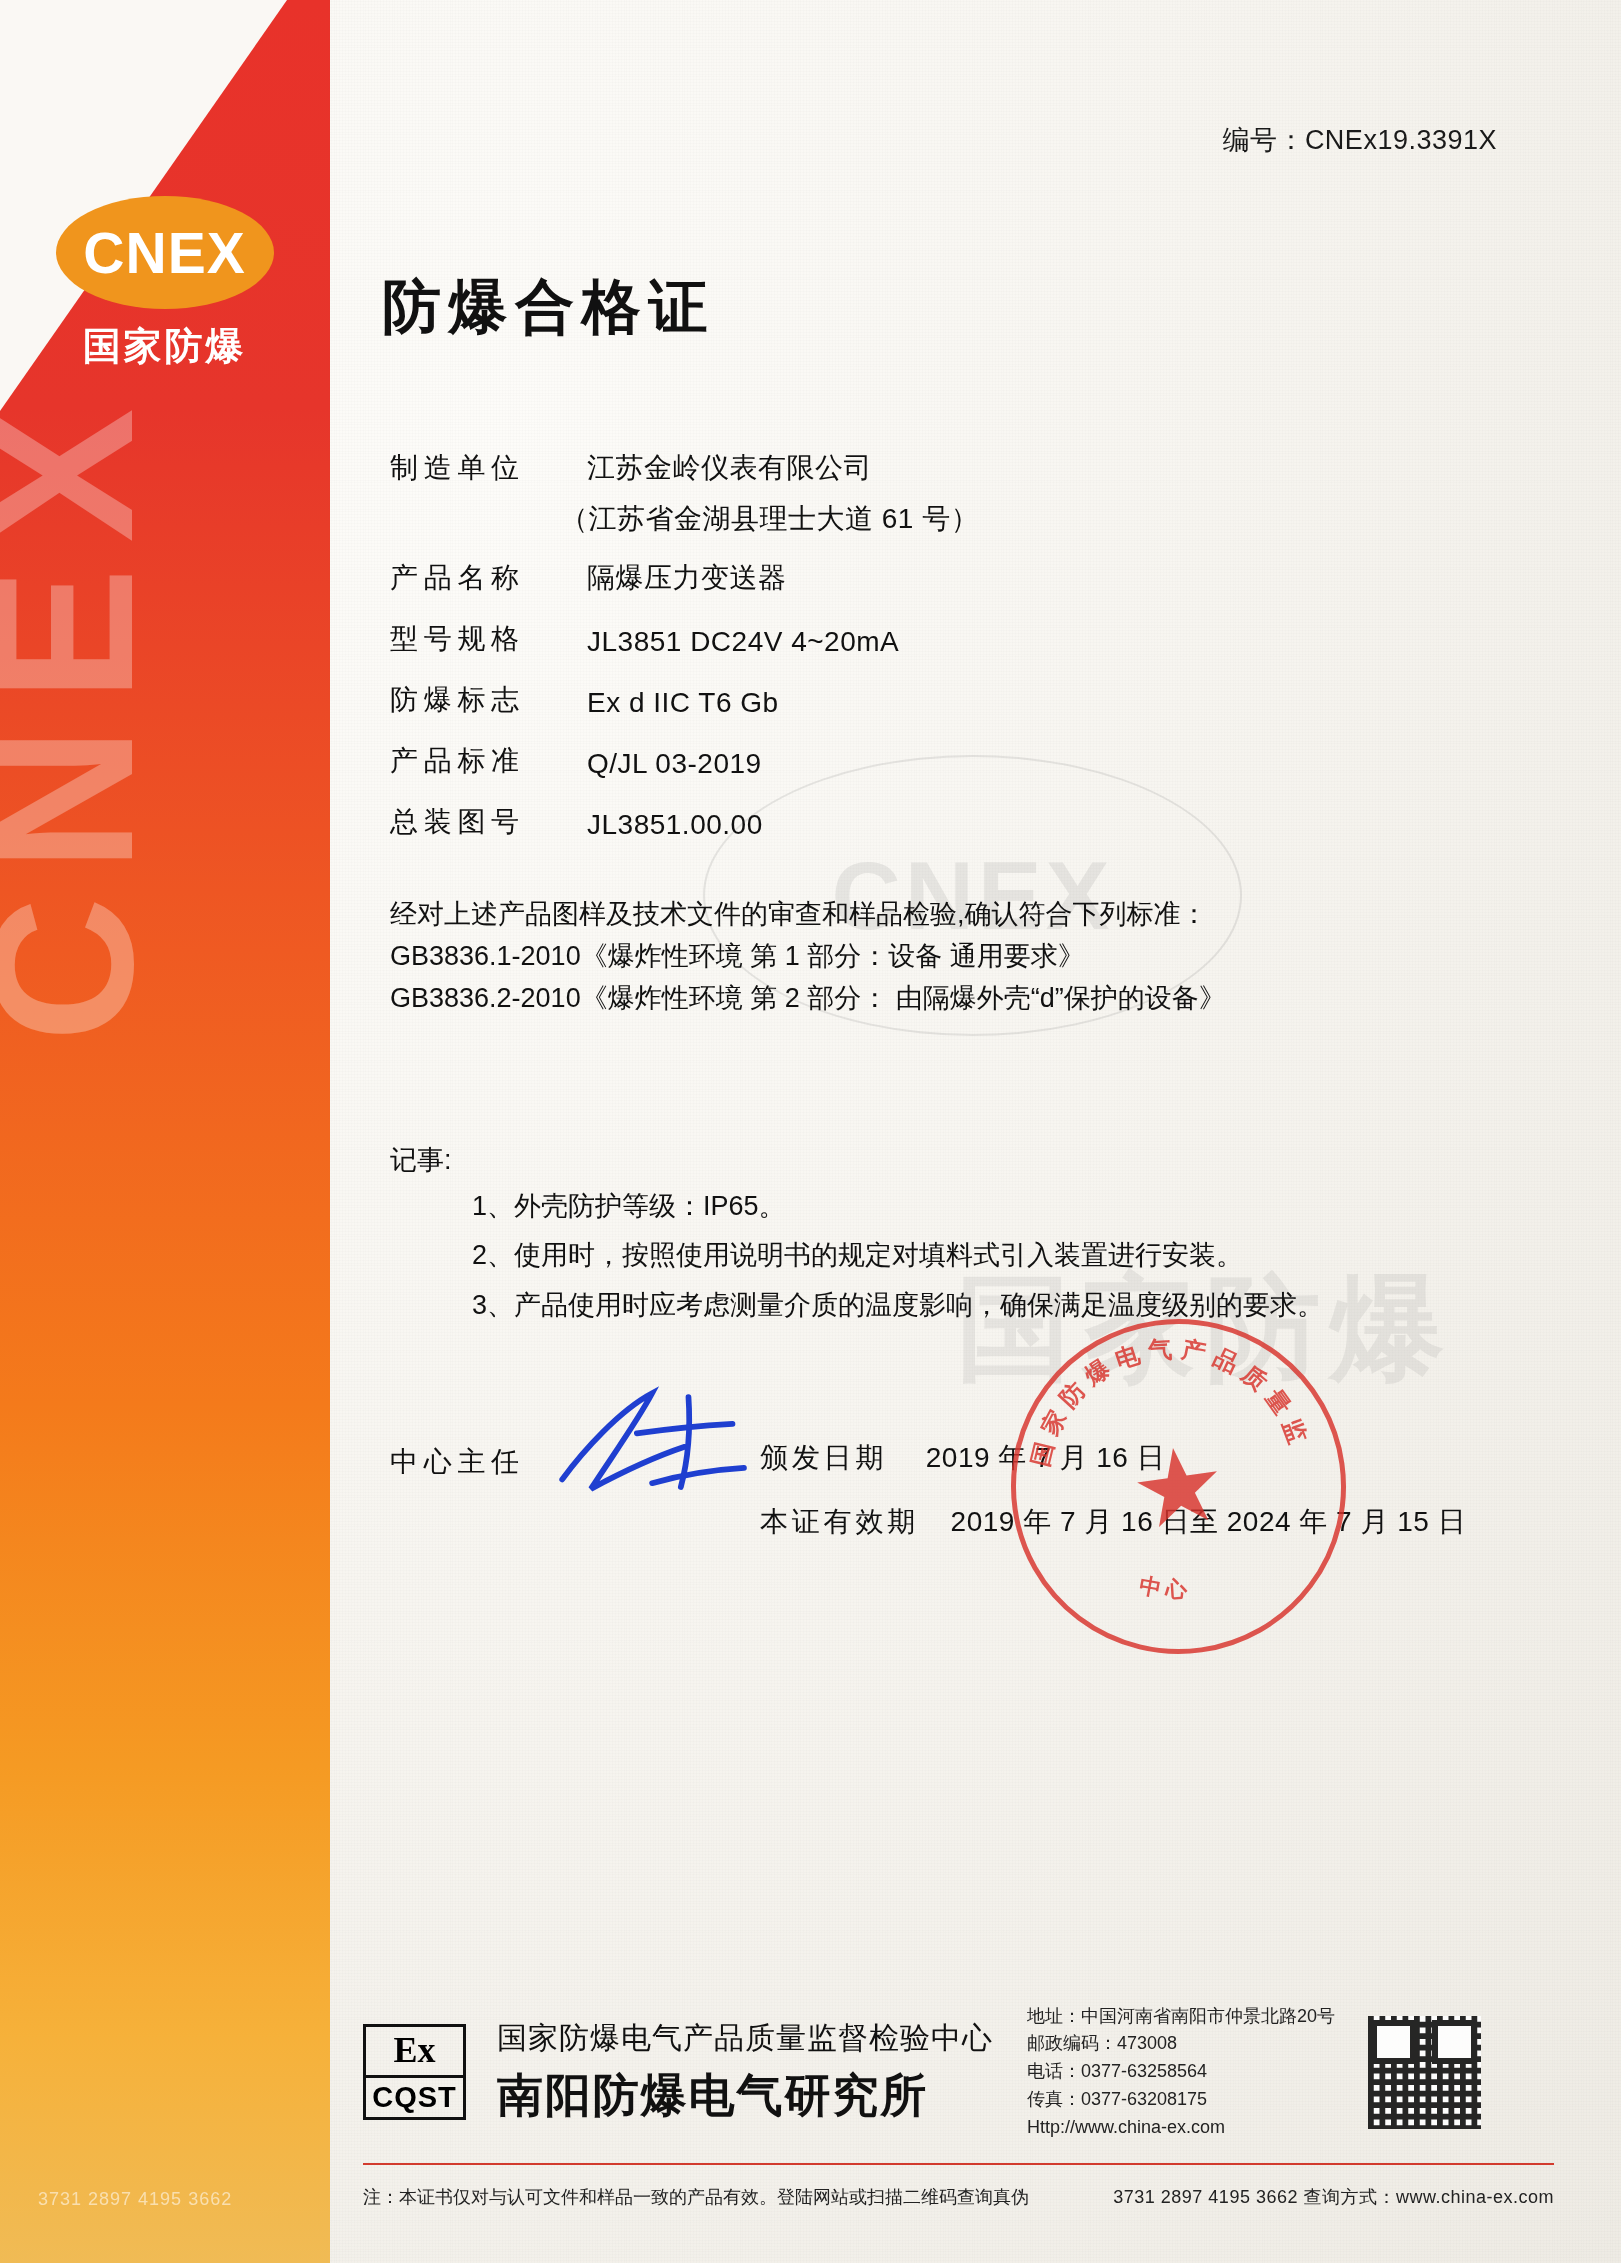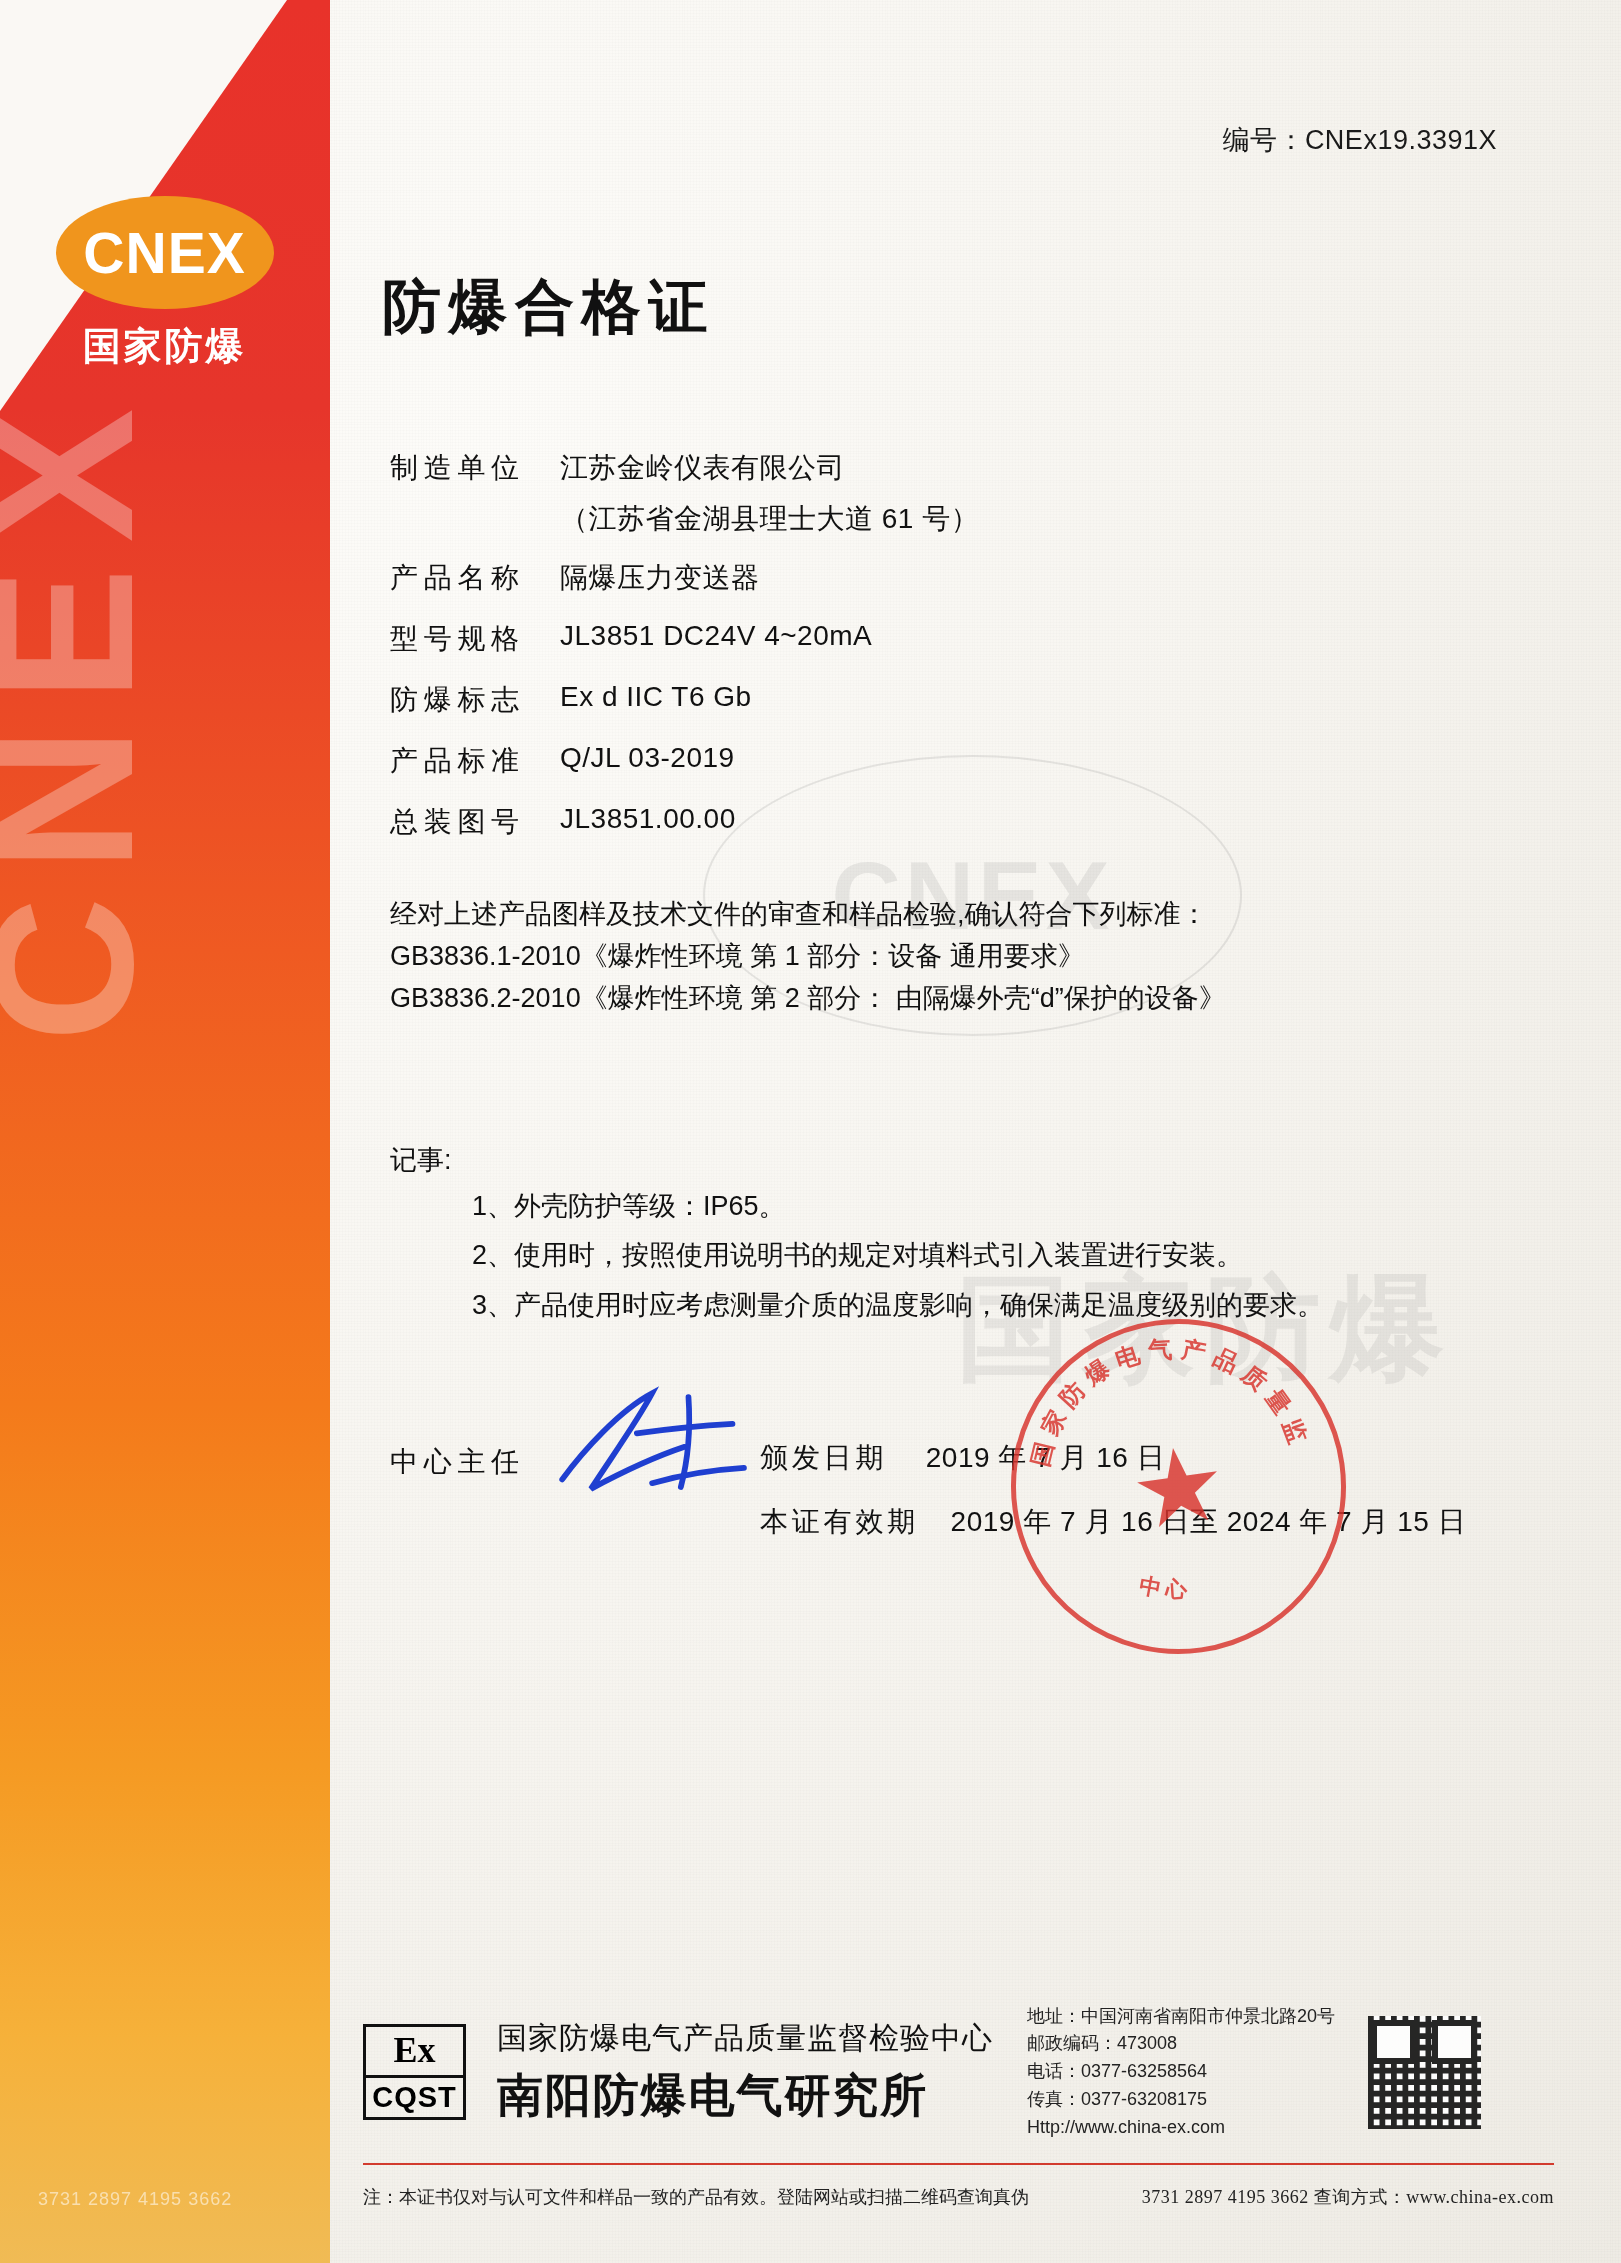--- a/index.html
+++ b/index.html
@@ -85,21 +85,21 @@
     font-size:27px;color:#1a1a1a;letter-spacing:0.5px;
   }
   .title{
     position:absolute;left:382px;right:57px;top:268px;
     text-align:left;
     font-size:59px;font-weight:700;letter-spacing:7.6px;color:#111;
   }
   .fields{
     position:absolute;left:390px;top:449px;width:1128px;
   }
-  .frow{display:flex;align-items:flex-start;margin-bottom:23px;}
+  .frow{display:flex;align-items:flex-end;margin-bottom:23px;gap:27px;}
   .flabel{
     width:143px;min-width:143px;
     font-size:28px;color:#111;letter-spacing:5.7px;
     font-weight:400;
   }
   .fval{
     font-size:28px;color:#111;letter-spacing:0.5px;
     padding-left:27px;
   }
   .fsub{
@@ -202,21 +202,21 @@
   .qr:before{left:3.8px;top:3.8px;}
   .qr:after{right:3.8px;top:3.8px;}
   .foot-rule{
     position:absolute;left:363px;right:67px;bottom:99px;height:1.9px;background:#d23b2e;
   }
   .foot-note{
     position:absolute;left:363px;right:67px;bottom:55px;
     display:flex;justify-content:space-between;align-items:center;
     font-size:18px;color:#222;
   }
-  .foot-note .right{letter-spacing:0.5px;font-family:Liberation Serif, serif;}
+  .foot-note .right{letter-spacing:0.5px;}
 </style>
 </head>
 <body>
 
 <div id="page">
 
   <div class="red-band">
     <div class="band-swoosh"></div>
     <div class="band-swoosh2"></div>
     <div class="band-letters">CNEX</div>

